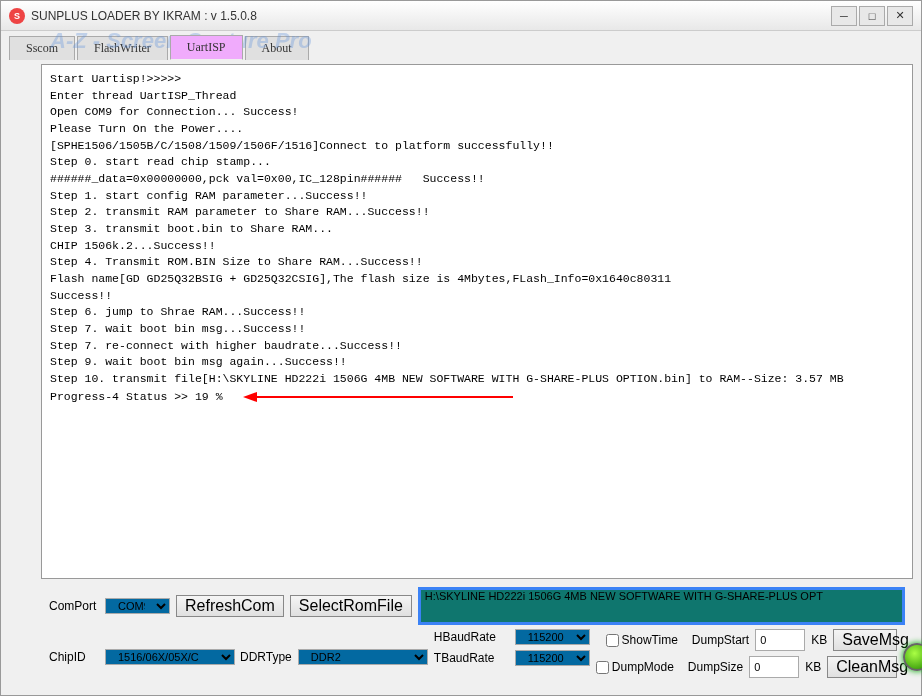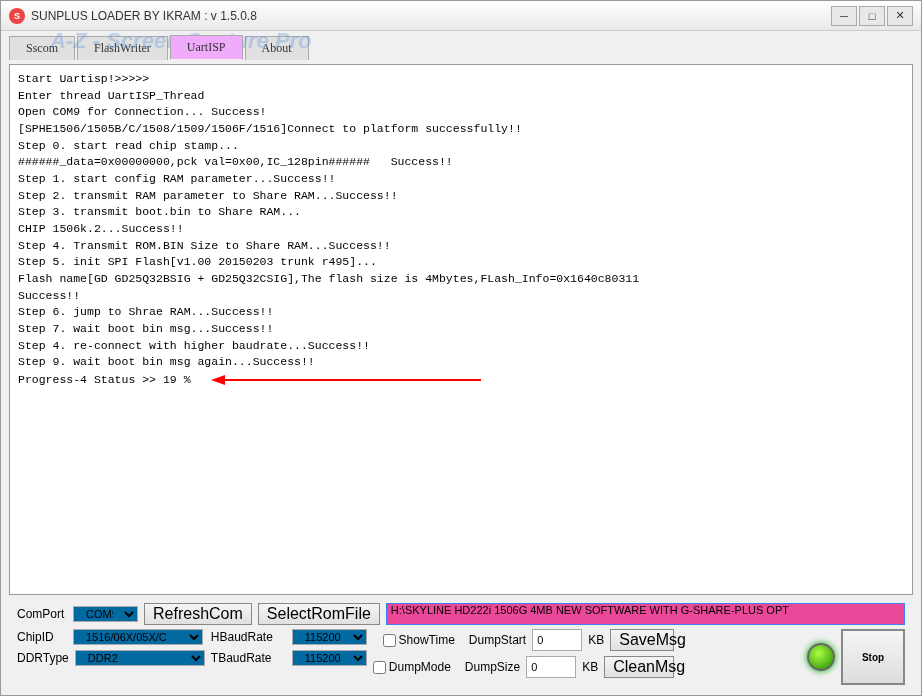--- a/index.html
+++ b/index.html
@@ -96,20 +96,21 @@
       border-bottom: 1px solid #f0f0f0;
       z-index: 1;
       font-weight: normal;
     }
     .content-area {
       flex: 1;
       display: flex;
       flex-direction: column;
       padding: 4px 8px;
       gap: 4px;
+      margin-left: 32px;
     }
     .log-area {
       flex: 1;
       background: white;
       border: 1px solid #999;
       padding: 6px 8px;
       font-family: 'Courier New', monospace;
       font-size: 11.5px;
       overflow-y: auto;
       line-height: 1.45;
@@ -154,23 +155,23 @@
       font-size: 16px;
       cursor: pointer;
       color: #000;
     }
     .btn:disabled {
       color: #999;
       cursor: default;
     }
     .filepath-box {
       flex: 1;
-      height: 22px;
-      border: 1px solid #3b82f6;
-      background: #ec4899;
+      height: 38px;
+      border: 3px solid #3b82f6;
+      background: #0f766e;
       padding: 0 4px;
       font-size: 11px;
       overflow: hidden;
       white-space: nowrap;
     }
     .stop-btn {
       width: 64px;
       height: 56px;
       border: 2px solid #888;
       background: linear-gradient(to bottom, #f5f5f5, #ddd);
@@ -229,57 +230,58 @@
   </div>
 
   <div class="content-area">
 
     <div class="log-area" id="log-area">
         <div class="log-line">Start Uartisp!&gt;&gt;&gt;&gt;&gt;</div>
         <div class="log-line"></div>
         <div class="log-line">Enter thread UartISP_Thread</div>
         <div class="log-line">Open COM9 for Connection... Success!</div>
         <div class="log-line"></div>
+        <div class="log-line">Please Turn On the Power....</div>
         <div class="log-line"></div>
         <div class="log-line">[SPHE1506/1505B/C/1508/1509/1506F/1516]Connect to platform successfully!!</div>
         <div class="log-line">Step 0. start read chip stamp...</div>
         <div class="log-line">######_data=0x00000000,pck val=0x00,IC_128pin######   Success!!</div>
         <div class="log-line">Step 1. start config RAM parameter...Success!!</div>
         <div class="log-line">Step 2. transmit RAM parameter to Share RAM...Success!!</div>
         <div class="log-line">Step 3. transmit boot.bin to Share RAM...</div>
         <div class="log-line">CHIP 1506k.2...Success!!</div>
         <div class="log-line">Step 4. Transmit ROM.BIN Size to Share RAM...Success!!</div>
-        <div class="log-line">Step 5. init SPI Flash[v1.00 20150203 trunk r495]...</div>
         <div class="log-line">Flash name[GD GD25Q32BSIG + GD25Q32CSIG],The flash size is 4Mbytes,FLash_Info=0x1640c80311</div>
         <div class="log-line">Success!!</div>
         <div class="log-line">Step 6. jump to Shrae RAM...Success!!</div>
         <div class="log-line">Step 7. wait boot bin msg...Success!!</div>
-        <div class="log-line">Step 4. re-connect with higher baudrate...Success!!</div>
+        <div class="log-line">Step 7. re-connect with higher baudrate...Success!!</div>
         <div class="log-line">Step 9. wait boot bin msg again...Success!!</div>
+        <div class="log-line">Step 10. transmit file[H:\SKYLINE HD222i 1506G 4MB NEW SOFTWARE WITH G-SHARE-PLUS OPTION.bin] to RAM--Size: 3.57 MB</div>
         <div class="log-line">Progress-4 Status &gt;&gt; 19 %   <svg width="280" height="18" style="vertical-align: middle;">
             <line x1="270" y1="9" x2="10" y2="9" stroke="red" stroke-width="2"></line>
             <polygon points="0,9 14,4 14,14" fill="red"></polygon>
           </svg></div>
       </div>
 
     <div class="bottom-panel">
 
       <div class="row">
         <span class="label">ComPort</span>
         <select class="select-box" style="width:65px">
           <option>COM9</option>
         </select>
         <button class="btn">RefreshCom</button>
         <button class="btn">SelectRomFile</button>
         <div class="filepath-box">H:\SKYLINE HD222i 1506G 4MB NEW SOFTWARE WITH G-SHARE-PLUS OPT</div>
       </div>
 
       <div class="row" style="gap:6px; align-items:stretch">
 
-        <div style="display:flex; flex-direction:column; gap:5px;">
+        <div style="display:flex; flex-direction:row; gap:5px;justify-content:center;">
           <div class="row">
             <span class="label">ChipID</span>
             <select class="select-box" style="width:130px">
               <option>1516/06X/05X/C</option>
             </select>
           </div>
           <div class="row">
             <span class="label">DDRType</span>
             <select class="select-box" style="width:130px">
               <option>DDR2</option>

